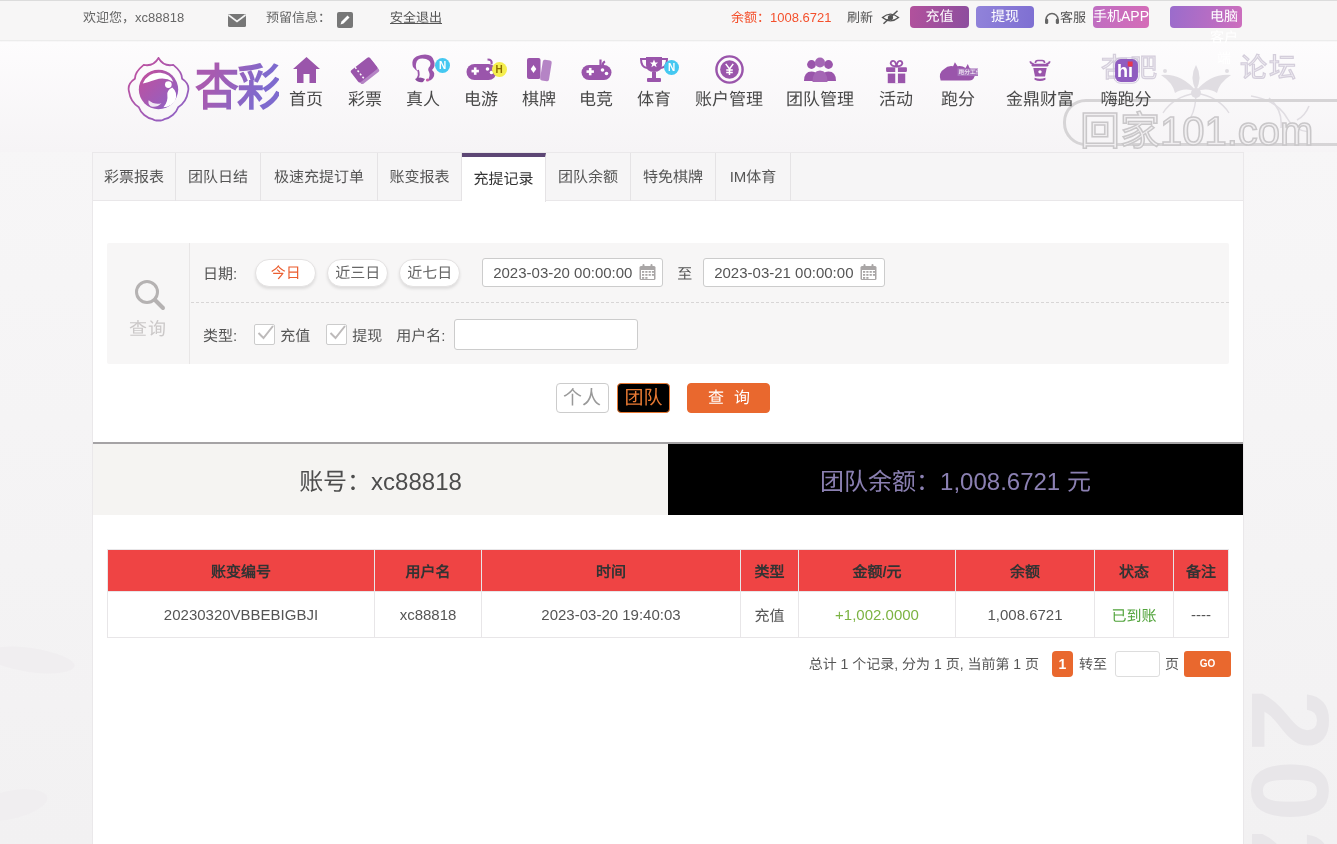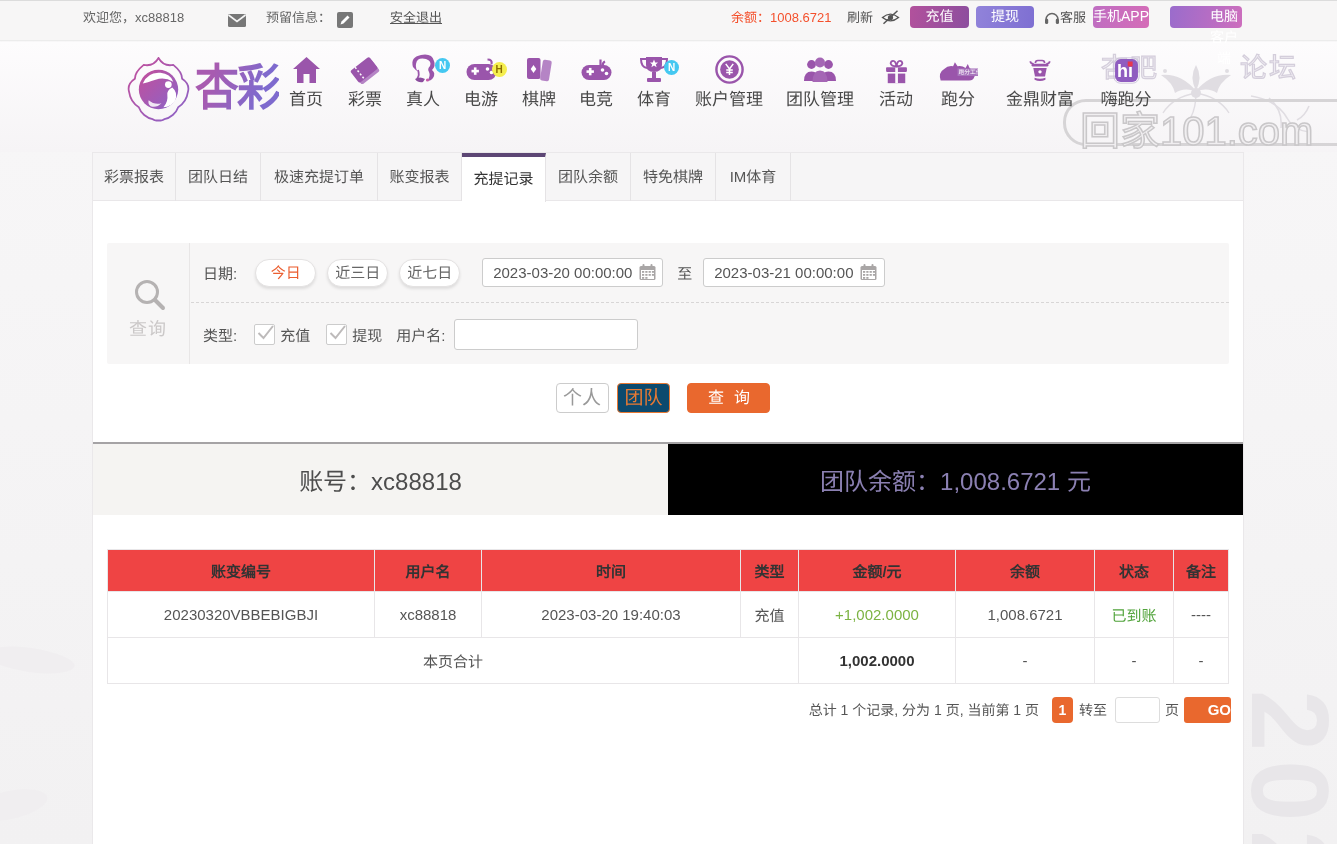--- a/index.html
+++ b/index.html
@@ -54,21 +54,21 @@
 .zhi { font-size:15px; color:#555; margin:0 11px 0 14px; }
 .cbx { width:21px; height:21px; background:#fff; border:1px solid #ccc; border-radius:2px; display:inline-block; vertical-align:-5px; position:relative; margin-left:17px; }
 .cbx svg { position:absolute; left:2px; top:-1px; overflow:visible; }
 .cbl { font-size:15px; color:#555; margin-left:5px; }
 .uinput { width:184px; height:31px; background:#fff; border:1px solid #ccc; border-radius:3px; margin-left:9px; }
 
 
 .btnrow { margin-top:19px; text-align:center; height:30px; padding-right:10px; }
 .btn { display:inline-block; height:30px; line-height:28px; border-radius:4px; font-size:19px; text-align:center; vertical-align:top; }
 .btn-gray { width:53px; background:#fff; border:1px solid #ccc; color:#999; margin-right:4px; }
-.btn-team { width:53px; background:#0c4a6e; border:1px solid #e87933; color:#e87933; margin-right:13px; }
+.btn-team { width:53px; background:#000000; border:1px solid #e87933; color:#e87933; margin-right:13px; }
 .btn-query { width:83px; background:#e9682e; color:#fff; border:1px solid #e9682e; letter-spacing:10px; padding-left:10px; font-size:16px; }
 
 
 .accbar { margin-top:29px; height:73px; border-top:2px solid #a5a3a5; display:flex; }
 .accbar .half { width:50%; height:71px; display:flex; align-items:center; justify-content:center; font-size:24px; }
 .accbar .h1 { background:#f5f4f2; color:#4d4d4d; }
 .accbar .h2 { background:#000000; color:#8b80b2; }
 
 
 .tblwrap { margin:34px 14px 0 14px; }
@@ -76,21 +76,21 @@
 th { background:#ef4444; font-weight:bold; color:#333; height:42px; border:1px solid #e8e6e8; }
 td { height:46px; text-align:center; border:1px solid #e8e6e8; background:#fff; }
 .green { color:#7cb342; }
 .green2 { color:#52a43c; }
 
 
 .pager { position:relative; margin-top:13px; font-size:14px; color:#555; height:28px; }
 .pager span { position:absolute; top:0; height:26px; line-height:26px; }
 .pnum { left:959px; width:21px; background:#e9682e; color:#fff; border-radius:4px; text-align:center; font-weight:bold; }
 .pinput { left:1022px; width:45px; height:28px; border:1px solid #ddd; border-radius:3px; background:#fff; }
-.gobtn { left:1091px; width:47px; background:#e9682e; color:#fff; border-radius:3px; text-align:right; font-weight:bold; font-size:15px; }
+.gobtn { left:1091px; width:47px; background:#e9682e; color:#fff; border-radius:3px; text-align:center; font-weight:bold; font-size:10px; }
 </style>
 </head>
 <body>
 
 <div class="wm wm-2023">2023</div>
 <svg class="wm" style="left:-10px;top:640px;" width="110" height="200" viewBox="0 0 110 200" fill="#f0eef0">
   <ellipse cx="40" cy="20" rx="45" ry="12" transform="rotate(8 40 20)"></ellipse>
   <ellipse cx="20" cy="165" rx="38" ry="14" transform="rotate(-12 20 165)"></ellipse>
 </svg>
 
@@ -433,27 +433,20 @@
       <tr>
         <td>20230320VBBEBIGBJI</td>
         <td>xc88818</td>
         <td>2023-03-20 19:40:03</td>
         <td>充值</td>
         <td class="green">+1,002.0000</td>
         <td>1,008.6721</td>
         <td class="green2">已到账</td>
         <td>----</td>
       </tr>
-      <tr>
-        <td colspan="4">本页合计</td>
-        <td style="font-weight:bold;color:#333;">1,002.0000</td>
-        <td>-</td>
-        <td>-</td>
-        <td>-</td>
-      </tr>
     </tbody>
       </table>
   </div>
 
   <div class="pager">
     <span style="right:204px;">总计 1 个记录, 分为 1 页, 当前第 1 页</span>
       <span class="pnum">1</span>
       <span style="left:986px;">转至</span>
       <span class="pinput"></span>
       <span style="left:1072px;">页</span>

